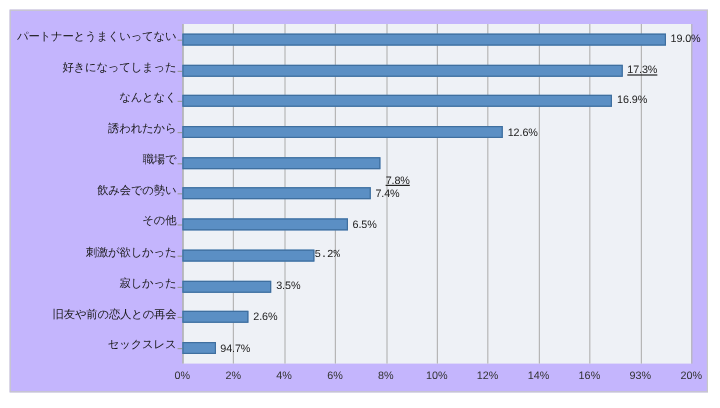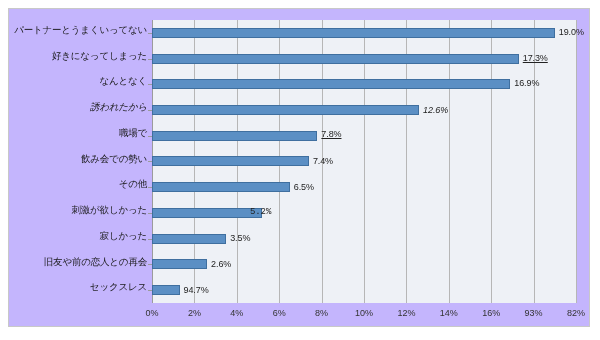--- a/index.html
+++ b/index.html
@@ -144,49 +144,49 @@
           <div class="tick-mark" style="top: 12.8636px;"></div>
           <div class="bar" style="width: 366.76px; top: 7.86364px; background: rgb(91, 143, 196); border-color: rgb(63, 111, 159);"></div>
           <div class="bar-value" style="left: 370.76px; top: 7.36364px; text-decoration: underline;">17.3%</div>
         </div>
         <div class="row" style="top: 34px; height: 25.7273px; margin-top: 17px;">
           <div class="cat-label">なんとなく</div>
           <div class="tick-mark" style="top: 12.8636px;"></div>
           <div class="bar" style="width: 358.28px; top: 7.86364px; background: rgb(91, 143, 196); border-color: rgb(63, 111, 159);"></div>
           <div class="bar-value" style="left: 362.28px; top: 7.36364px;">16.9%</div>
         </div>
-        <div class="row" style="top: 77.1818px; height: 25.7273px; font-style: italic;">
+        <div class="row" style="top: 77.1818px; height: 25.7273px;">
           <div class="cat-label">誘われたから</div>
           <div class="tick-mark" style="top: 12.8636px;"></div>
           <div class="bar" style="width: 267.12px; top: 7.86364px; background: rgb(91, 143, 196); border-color: rgb(63, 111, 159);"></div>
           <div class="bar-value" style="left: 271.12px; top: 7.36364px;">12.6%</div>
         </div>
         <div class="row" style="top: 102.909px; height: 25.7273px; padding-left: 36px;">
           <div class="cat-label">職場で</div>
           <div class="tick-mark" style="top: 12.8636px;"></div>
           <div class="bar" style="width: 165.36px; top: 7.86364px; background: rgb(91, 143, 196); border-color: rgb(63, 111, 159);"></div>
-          <div class="bar-value" style="left: 169.36px; top: 6px; text-decoration: underline;">7.8%</div>
+          <div class="bar-value" style="left: 169.36px; top: 22px; text-decoration: underline;">7.8%</div>
         </div>
         <div class="row" style="top: 128.636px; height: 25.7273px;">
           <div class="cat-label">飲み会での勢い</div>
           <div class="tick-mark" style="top: 12.8636px;"></div>
           <div class="bar" style="width: 156.88px; top: 7.86364px; background: rgb(91, 143, 196); border-color: rgb(63, 111, 159);"></div>
           <div class="bar-value" style="left: 160.88px; top: 7.36364px;">7.4%</div>
         </div>
         <div class="row" style="top: 154.364px; height: 25.7273px;">
           <div class="cat-label">その他</div>
           <div class="tick-mark" style="top: 12.8636px;"></div>
           <div class="bar" style="width: 137.8px; top: 7.86364px; background: rgb(91, 143, 196); border-color: rgb(63, 111, 159);"></div>
           <div class="bar-value" style="left: 141.8px; top: 7.36364px;">6.5%</div>
         </div>
         <div class="row" style="top: 180.091px; height: 25.7273px; font-family: Liberation Mono, monospace;">
           <div class="cat-label">刺激が欲しかった</div>
           <div class="tick-mark" style="top: 12.8636px;"></div>
           <div class="bar" style="width: 110.24px; top: 7.86364px; background: rgb(91, 143, 196); border-color: rgb(63, 111, 159);"></div>
-          <div class="bar-value" style="left: 98px; top: 7.36364px;">5.2%</div>
+          <div class="bar-value" style="left: 110px; top: 7.36364px;">5.2%</div>
         </div>
         <div class="row" style="top: 205.818px; height: 25.7273px;">
           <div class="cat-label">寂しかった</div>
           <div class="tick-mark" style="top: 12.8636px;"></div>
           <div class="bar" style="width: 74.2px; top: 7.86364px; background: rgb(91, 143, 196); border-color: rgb(63, 111, 159);"></div>
           <div class="bar-value" style="left: 78.2px; top: 7.36364px; text-align: center;">3.5%</div>
         </div>
         <div class="row" style="top: 231.545px; height: 25.7273px; padding-left: 24px;">
           <div class="cat-label">旧友や前の恋人との再会</div>
           <div class="tick-mark" style="top: 12.8636px;"></div>
@@ -206,16 +206,16 @@
       <div class="xtick-label" style="left: 0px;">0%</div>
       <div class="xtick-label" style="left: 42.4px;">2%</div>
       <div class="xtick-label" style="left: 84.8px;">4%</div>
       <div class="xtick-label" style="left: 127.2px;">6%</div>
       <div class="xtick-label" style="left: 169.6px;">8%</div>
       <div class="xtick-label" style="left: 212px;">10%</div>
       <div class="xtick-label" style="left: 254.4px;">12%</div>
       <div class="xtick-label" style="left: 296.8px;">14%</div>
       <div class="xtick-label" style="left: 339.2px;">16%</div>
       <div class="xtick-label" style="left: 381.6px;">93%</div>
-      <div class="xtick-label" style="left: 424px;">82%</div>
+      <div class="xtick-label" style="left: 424px;">20%</div>
     </div>
 
 </div>
 
 </body></html>

